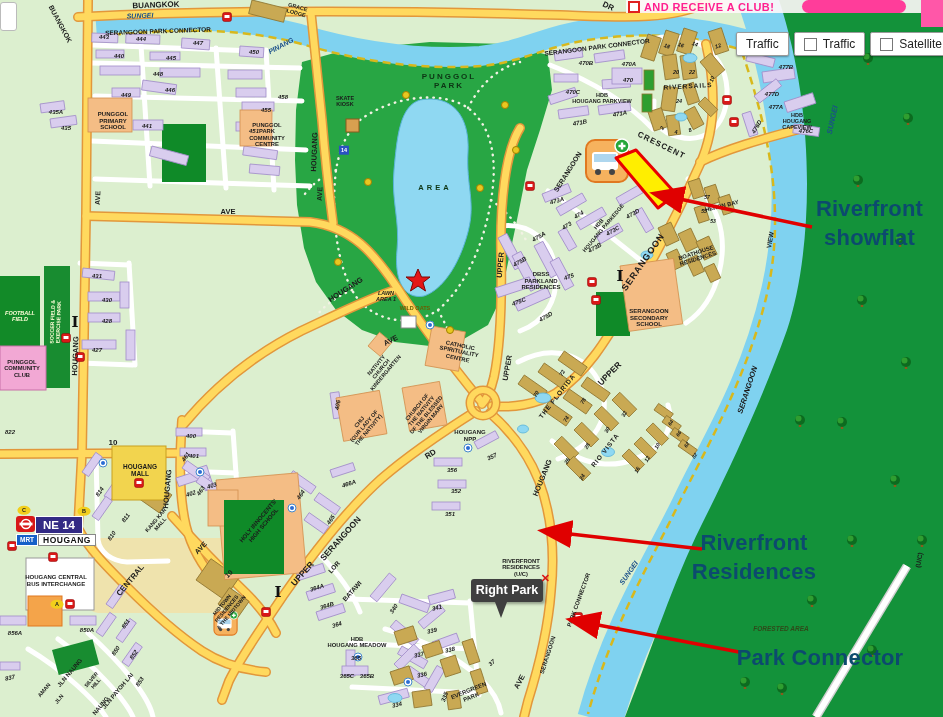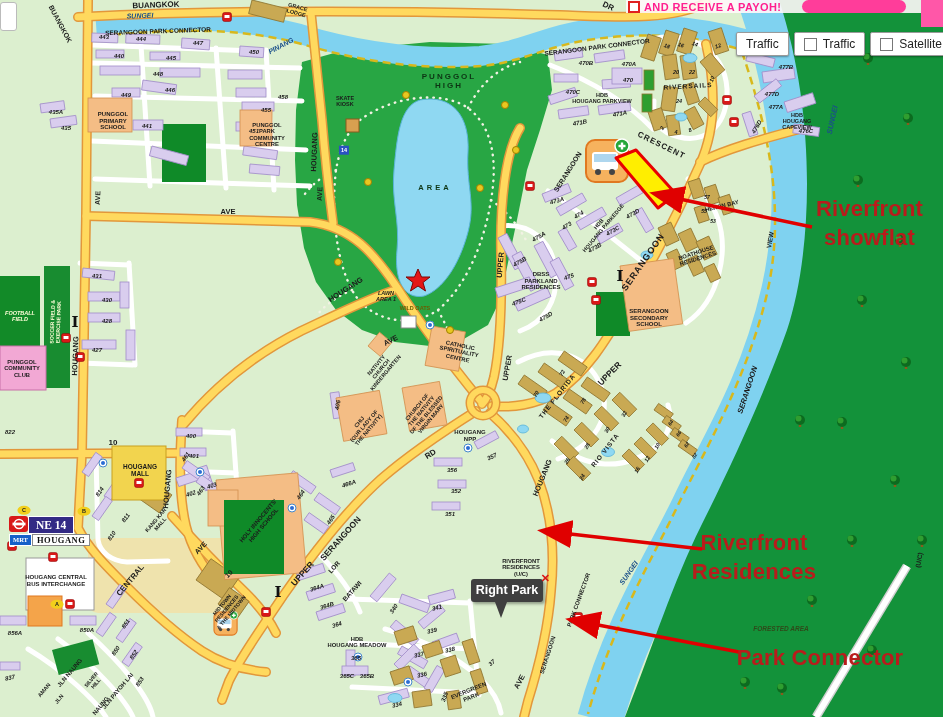--- a/index.html
+++ b/index.html
@@ -2,42 +2,42 @@
 <html><head>
 <meta charset="utf-8">
 <style>
   html,body{margin:0;padding:0;background:#888;}
   .stage{position:relative;width:943px;height:717px;overflow:hidden;background:#dcefcf;font-family:"Liberation Sans",sans-serif;}
   .stage svg.base{position:absolute;left:0;top:0;z-index:1;}
   #labels-layer{position:absolute;left:0;top:0;width:943px;height:717px;z-index:3;pointer-events:none;}
   .ml{position:absolute;font-weight:700;color:#1b1b1b;text-align:center;white-space:pre-line;line-height:1.12;pointer-events:none;}
   .ml.badge{color:#fff;padding:1px 2px;line-height:1.2;}
   svg.overlay{position:absolute;left:0;top:0;z-index:5;pointer-events:none;}
-  .anno{position:absolute;z-index:6;font-weight:700;color:#b91c1c;text-align:center;line-height:1.32;font-size:22px;white-space:pre-line;letter-spacing:.2px;}
+  .anno{position:absolute;z-index:6;font-weight:700;color:#0c4a6e;text-align:center;line-height:1.32;font-size:22px;white-space:pre-line;letter-spacing:.2px;}
   #anno-showflat{left:796px;top:194px;width:147px;}
   #anno-res{left:684px;top:528px;width:140px;}
   #anno-pc{left:730px;top:643px;width:180px;white-space:nowrap;}
   .right-here{position:absolute;left:471px;top:579px;z-index:6;background:#3f3f3f;color:#fff;font-weight:700;
     font-size:12.5px;line-height:23px;width:72px;height:23px;text-align:center;border-radius:3px;
     box-shadow:2px 2px 3px rgba(0,0,0,.35);}
   .rh-x{position:absolute;top:-6px;right:-7px;color:#d81616;font-size:11px;font-weight:700;line-height:11px;}
   .rh-tail{position:absolute;left:24px;top:100%;width:0;height:0;border-left:6px solid transparent;
     border-right:6px solid transparent;border-top:16px solid #3f3f3f;}
   .controls{position:absolute;left:736px;top:32px;z-index:7;display:flex;gap:5px;}
   .ctrl-btn{background:#fff;border:1px solid #9a9a9a;border-radius:2px;box-shadow:0 1px 2px rgba(0,0,0,.35);
     font-size:12px;color:#222;padding:4px 9px;display:flex;align-items:center;cursor:pointer;}
   .cb{display:inline-block;width:11px;height:11px;border:1px solid #777;background:#fff;margin-right:6px;}
   .ad-strip{position:absolute;left:626px;top:0;width:297px;height:13px;z-index:7;background:rgba(255,248,250,.9);
     display:flex;align-items:center;}
   .ad-ico{display:inline-block;width:8px;height:8px;border:2px solid #e02020;background:#fff;margin:0 4px 0 2px;}
   .ad-text{color:#ff1f8f;font-weight:700;font-size:11px;letter-spacing:.4px;white-space:nowrap;}
   .ad-blob{position:absolute;left:802px;top:0;width:104px;height:13px;background:#ff3d9a;border-radius:8px;z-index:8;}
   .ad-edge{position:absolute;left:921px;top:0;width:22px;height:27px;background:#ff57a8;z-index:8;}
   .corner-box{position:absolute;left:0;top:2px;width:15px;height:27px;background:#fff;border:1px solid #bbb;border-radius:3px;z-index:7;}
-  .mrt-badge{position:absolute;left:9px;top:516px;z-index:6;font-family:Liberation Serif, serif;}
+  .mrt-badge{position:absolute;left:16px;top:516px;z-index:6;}
   .mrt-row{display:flex;align-items:stretch;}
   .mrt-logo{width:19px;height:16px;background:#d81818;border-radius:3px;display:flex;align-items:center;justify-content:center;}
   .mrt-code{background:#332a85;color:#fff;font-weight:700;font-size:11.5px;padding:1px 7px 1px 7px;line-height:14px;border:1px solid #fff;}
   .mrt-mode{background:#1560c8;color:#fff;font-weight:700;font-size:6.5px;padding:1px 3px;line-height:8px;border:1px solid #fff;}
   .mrt-name{background:#fff;color:#111;font-weight:700;font-size:8.5px;padding:0 4px;line-height:10px;border:1px solid #888;letter-spacing:.5px;}
 </style>
 </head>
 <body>
 
 <div class="stage">
@@ -582,21 +582,21 @@
       <div class="ml" style="left: 267px; top: 135px; font-size: 5.8px; transform: translate(-50%, -50%) rotate(0deg);">PUNGGOL
 PARK
 COMMUNITY
 CENTRE</div>
       <div class="ml" style="left: 315px; top: 152px; font-size: 7.5px; transform: translate(-50%, -50%) rotate(-88deg);">HOUGANG</div>
       <div class="ml" style="left: 320px; top: 194px; font-size: 7px; transform: translate(-50%, -50%) rotate(-88deg);">AVE</div>
       <div class="ml" style="left: 98px; top: 198px; font-size: 7px; transform: translate(-50%, -50%) rotate(-88deg);">AVE</div>
       <div class="ml" style="left: 76px; top: 356px; font-size: 7.5px; transform: translate(-50%, -50%) rotate(-88deg);">HOUGANG</div>
       <div class="ml" style="left: 228px; top: 212px; font-size: 7.5px; transform: translate(-50%, -50%) rotate(0deg);">AVE</div>
       <div class="ml" style="left: 449px; top: 82px; font-size: 8px; transform: translate(-50%, -50%) rotate(0deg); color: rgb(13, 53, 20); letter-spacing: 2px;">PUNGGOL
-HIGH</div>
+PARK</div>
       <div class="ml" style="left: 435px; top: 188px; font-size: 7.5px; transform: translate(-50%, -50%) rotate(0deg); color: rgb(13, 53, 20); letter-spacing: 3px;">AREA</div>
       <div class="ml" style="left: 345px; top: 101px; font-size: 5.5px; transform: translate(-50%, -50%) rotate(0deg);">SKATE
 KIOSK</div>
       <div class="ml" style="left: 386px; top: 296px; font-size: 5.5px; transform: translate(-50%, -50%) rotate(0deg); font-style: italic;">LAWN
 AREA 1</div>
       <div class="ml" style="left: 415px; top: 308px; font-size: 5.5px; transform: translate(-50%, -50%) rotate(0deg); color: rgb(107, 93, 0);">WILD OATS</div>
       <div class="ml" style="left: 346px; top: 290px; font-size: 7.5px; transform: translate(-50%, -50%) rotate(-33deg);">HOUGANG</div>
       <div class="ml" style="left: 391px; top: 341px; font-size: 7.5px; transform: translate(-50%, -50%) rotate(-28deg);">AVE</div>
       <div class="ml" style="left: 508px; top: 368px; font-size: 7.5px; transform: translate(-50%, -50%) rotate(-80deg);">UPPER</div>
       <div class="ml" style="left: 501px; top: 265px; font-size: 7.5px; transform: translate(-50%, -50%) rotate(-85deg);">UPPER</div>
@@ -837,19 +837,19 @@
     <span>Traffic</span>
   </div>
   <div class="ctrl-btn">
     <span class="cb"></span>
     <span>Satellite</span>
   </div>
 </div>
 
 <div class="ad-strip">
   <span class="ad-ico"></span>
-  <span class="ad-text">AND RECEIVE A PAYOH!</span>
+  <span class="ad-text">AND RECEIVE A CLUB!</span>
 </div>
 <div class="ad-blob"></div>
 <div class="ad-edge"></div>
 <div class="corner-box"></div>
 
 </div>
 
 </body></html>

